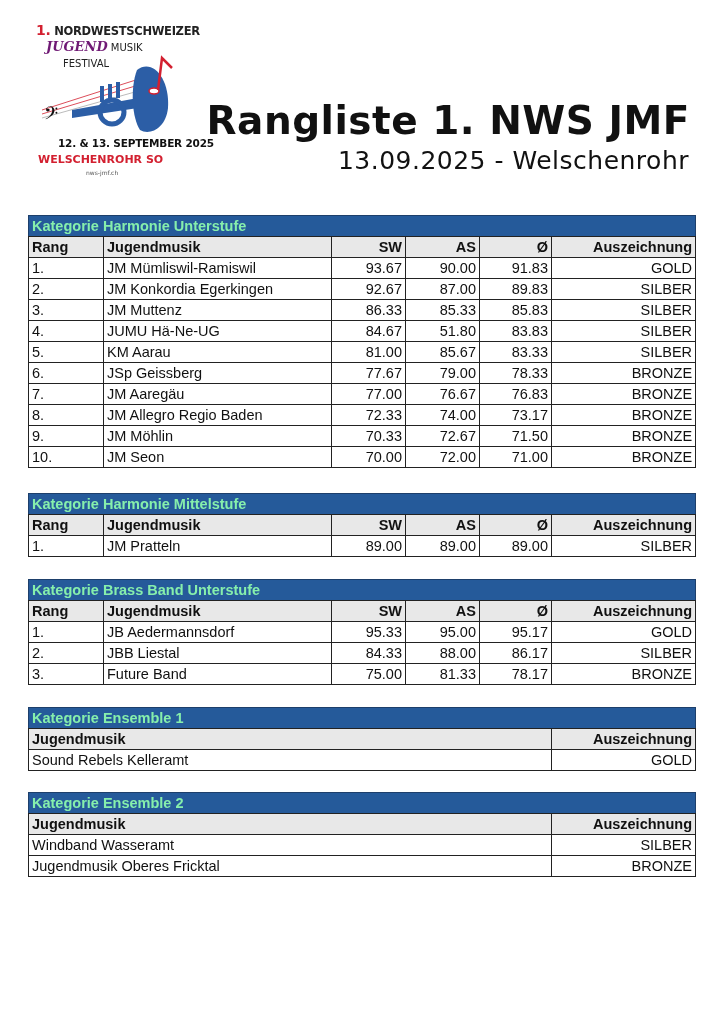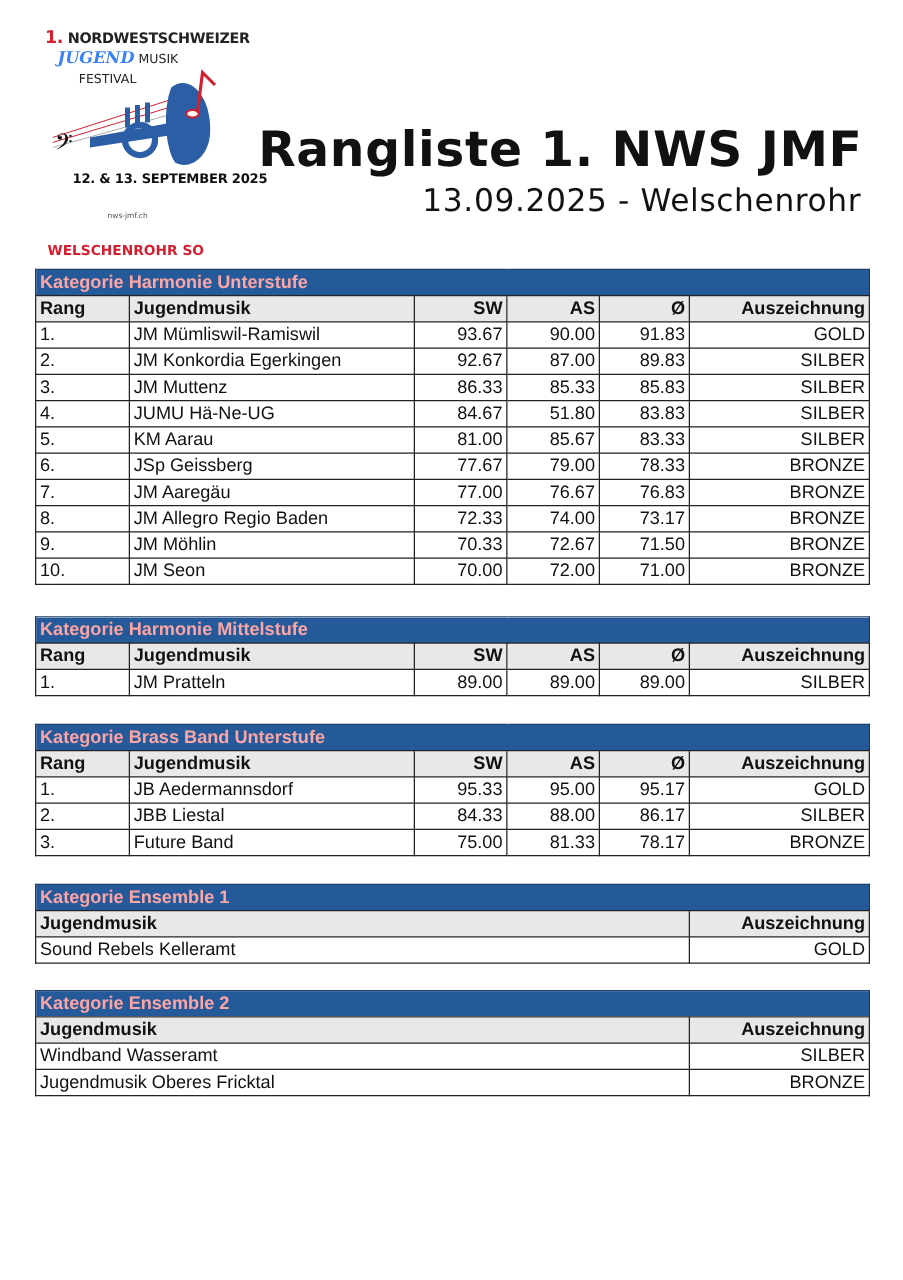--- a/index.html
+++ b/index.html
@@ -2,35 +2,35 @@
 <html><head>
 <meta charset="utf-8">
 <style>
   html, body { margin:0; padding:0; background:#ffffff; }
   body { width:722px; height:1024px; position:relative; overflow:hidden;
          font-family:"DejaVu Sans", sans-serif; color:#111; }
   .logo { position:absolute; left:28px; top:18px; width:160px; height:160px; }
   .logo .l1 { position:absolute; left:8px; top:4px; font-size:11.5px; font-weight:bold; color:#222; white-space:nowrap; letter-spacing:-0.3px;}
   .logo .l1 .num { color:#d32030; font-size:14px; }
   .logo .l2 { position:absolute; left:18px; top:21px; font-size:10px; color:#222; white-space:nowrap;}
-  .logo .l2 .jugend { color:#3b82f6; font-weight:bold; font-style:italic; font-size:13px; font-family:"DejaVu Serif", serif;}
+  .logo .l2 .jugend { color:#701a75; font-weight:bold; font-style:italic; font-size:13px; font-family:"DejaVu Serif", serif;}
   .logo .l3 { position:absolute; left:35px; top:40px; font-size:10px; color:#222;}
   .logo .date { position:absolute; left:2px; top:119px; font-size:10.5px; font-weight:bold; color:#111; white-space:nowrap; letter-spacing:-0.2px;margin-left:28px;}
-  .logo .place { position:absolute; left:10px; top:135px; font-size:11px; font-weight:bold; color:#d32030; white-space:nowrap;margin-top:41px;}
+  .logo .place { position:absolute; left:10px; top:135px; font-size:11px; font-weight:bold; color:#d32030; white-space:nowrap;}
   .logo .url { position:absolute; left:58px; top:151px; font-size:6px; color:#555; }
   .logo svg { position:absolute; left:14px; top:30px; }
 
   .title { position:absolute; right:32px; top:98px; font-size:39px; font-weight:bold; letter-spacing:0.5px;
            font-family:"DejaVu Sans", sans-serif; white-space:nowrap; }
   .subtitle { position:absolute; right:33px; top:146px; font-size:25px; white-space:nowrap; letter-spacing:0.5px;}
 
   .tbl { position:absolute; left:28px; width:667px; border-collapse:collapse; table-layout:fixed;
          font-family:"Liberation Sans", sans-serif; font-size:14.5px; }
   .tbl td, .tbl th { border:1.5px solid #222; padding:0 3px; height:20px; line-height:19px; white-space:nowrap; overflow:hidden; }
-  .tbl .cat td { background:#255a9a; color:#fca5a5; font-weight:bold; border-color:#1d3f6b; border-bottom:1.5px solid #222; }
+  .tbl .cat td { background:#255a9a; color:#86efac; font-weight:bold; border-color:#1d3f6b; border-bottom:1.5px solid #222; }
   .tbl .hdr th { background:#e8e8e8; font-weight:bold; text-align:left; }
   .tbl .r { text-align:right; }
   .tbl th.r { text-align:right; }
 </style>
 </head>
 <body>
 
 <div class="logo">
   <div class="l1"><span class="num">1.</span> <span>NORDWESTSCHWEIZER</span></div>
   <div class="l2"><span class="jugend">JUGEND</span> <span>MUSIK</span></div>

